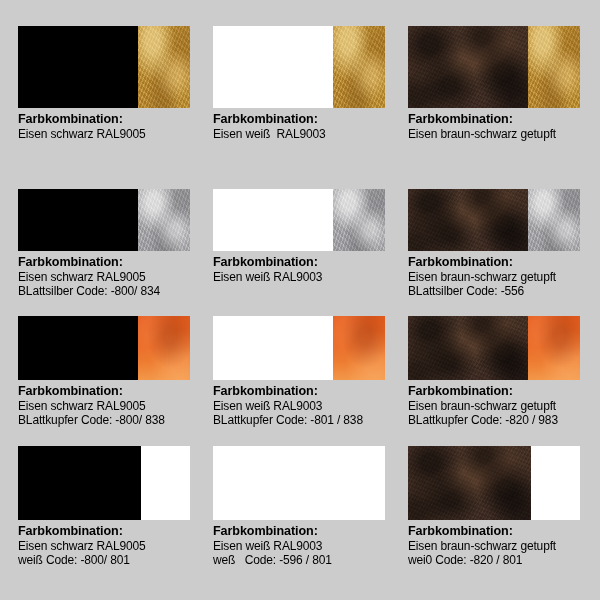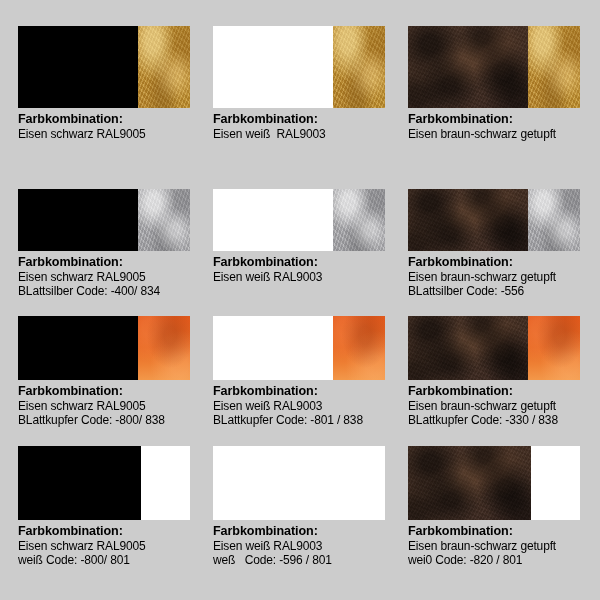--- a/index.html
+++ b/index.html
@@ -170,21 +170,21 @@
     </div>
 
     <div class="cell">
       <div class="swatch short">
         <div class="half-left m-black" style="width:120px"></div>
         <div class="half-right m-silver"></div>
       </div>
       <div class="caption">
         <div class="cap-title">Farbkombination:</div>
         <div class="cap-line">Eisen schwarz RAL9005</div>
-        <div class="cap-line bold">BLattsilber Code: -400/ 834</div>
+        <div class="cap-line bold">BLattsilber Code: -800/ 834</div>
       </div>
     </div>
 
     <div class="cell">
       <div class="swatch short">
         <div class="half-left m-white" style="width:120px"></div>
         <div class="half-right m-silver"></div>
       </div>
       <div class="caption">
         <div class="cap-title">Farbkombination:</div>
@@ -229,21 +229,21 @@
     </div>
 
     <div class="cell">
       <div class="swatch mid">
         <div class="half-left m-brown" style="width:120px"></div>
         <div class="half-right m-copper"></div>
       </div>
       <div class="caption">
         <div class="cap-title">Farbkombination:</div>
         <div class="cap-line">Eisen braun-schwarz getupft</div>
-        <div class="cap-line bold">BLattkupfer Code: -330 / 838</div>
+        <div class="cap-line bold">BLattkupfer Code: -820 / 983</div>
       </div>
     </div>
 
     <div class="cell">
       <div class="swatch tall">
         <div class="half-left m-black" style="width:123px"></div>
         <div class="half-right m-white"></div>
       </div>
       <div class="caption">
         <div class="cap-title">Farbkombination:</div>

